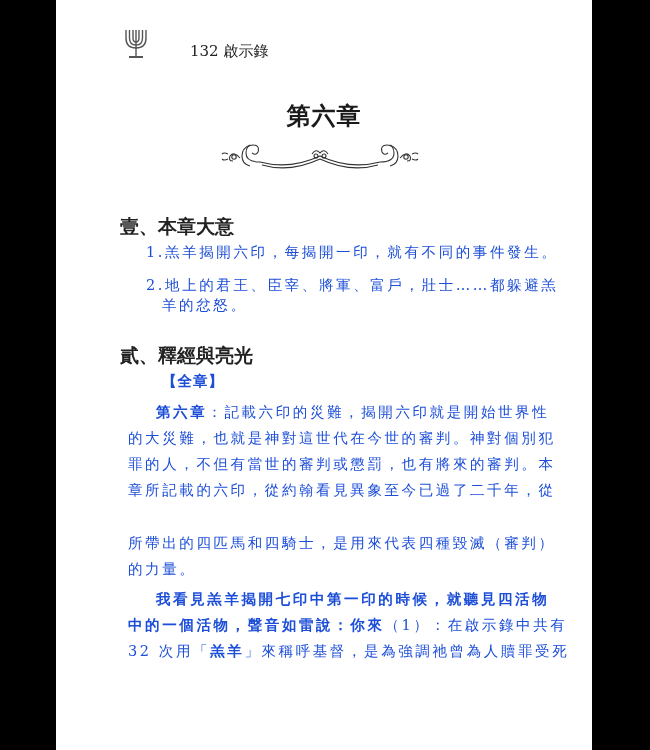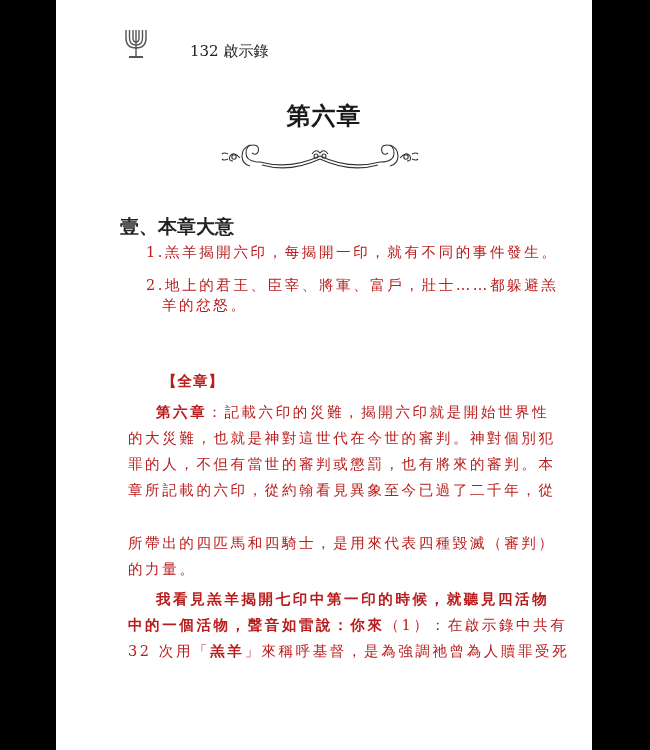--- a/index.html
+++ b/index.html
@@ -12,21 +12,21 @@
     }
     .running-head { position: absolute; left: 66px; top: 28px; height: 34px; }
     .menorah { position: absolute; left: 0; top: 0; width: 28px; height: 32px; }
     .folio { position: absolute; left: 40px; top: 14px; font-size: 15px; white-space: nowrap; color: #222; margin-left: 28px; }
     .chapter-title {
       position: absolute; left: 0; width: 536px; top: 100px; text-align: center;
       font-size: 24px; font-weight: bold; letter-spacing: 1px; color: #1a1a1a;
     }
     .ornament { position: absolute; left: 164px; top: 140px; width: 200px; height: 34px; }
     .h2 { position: absolute; left: 64px; font-size: 19px; font-weight: bold; color: #222; white-space: nowrap; }
-    .line { position: absolute; font-size: 14.5px; letter-spacing: 2.6px; white-space: nowrap; color: #b91c1c; }
+    .line { position: absolute; font-size: 14.5px; letter-spacing: 2.6px; white-space: nowrap; color: #1d4ed8; }
     .b { font-weight: bold; }
   </style>
 </head>
 <body>
 
 <div class="page">
 
   <div class="running-head">
     <svg class="menorah" viewBox="0 0 28 32">
       <g fill="none" stroke="#555" stroke-width="1.4">
@@ -62,20 +62,21 @@
       <path d="M192 14 Q196 12 198 14"></path>
         <path d="M192 19 Q196 21 198 19"></path>
     </g>
   </svg>
 
   <div class="h2" style="top:214px;text-align:right;">壹、本章大意</div>
   <div class="line" style="left:90px; top:243px;">1.羔羊揭開六印，每揭開一印，就有不同的事件發生。</div>
   <div class="line" style="left:90px; top:276px;">2.地上的君王、臣宰、將軍、富戶，壯士……都躲避羔</div>
   <div class="line" style="left:106px; top:296px;">羊的忿怒。</div>
 
+  <div class="h2" style="top:343px;">貳、釋經與亮光</div>
   <div class="line" style="left:106px; top:372px; font-weight:bold; letter-spacing:1px;">【全章】</div>
 
   <div class="line" style="left:100px; top:403px;"><span class="b">第六章</span><span>：記載六印的災難，揭開六印就是開始世界性</span></div>
   <div class="line" style="left:72px; top:429px;">的大災難，也就是神對這世代在今世的審判。神對個別犯</div>
   <div class="line" style="left:72px; top:455px;">罪的人，不但有當世的審判或懲罰，也有將來的審判。本</div>
   <div class="line" style="left:72px; top:481px;">章所記載的六印，從約翰看見異象至今已過了二千年，從</div>
   <div class="line" style="left:72px; top:534px;">所帶出的四匹馬和四騎士，是用來代表四種毀滅（審判）</div>
   <div class="line" style="left:72px; top:560px;">的力量。</div>
 
   <div class="line b" style="left:100px; top:590px;">我看見羔羊揭開七印中第一印的時候，就聽見四活物</div>

